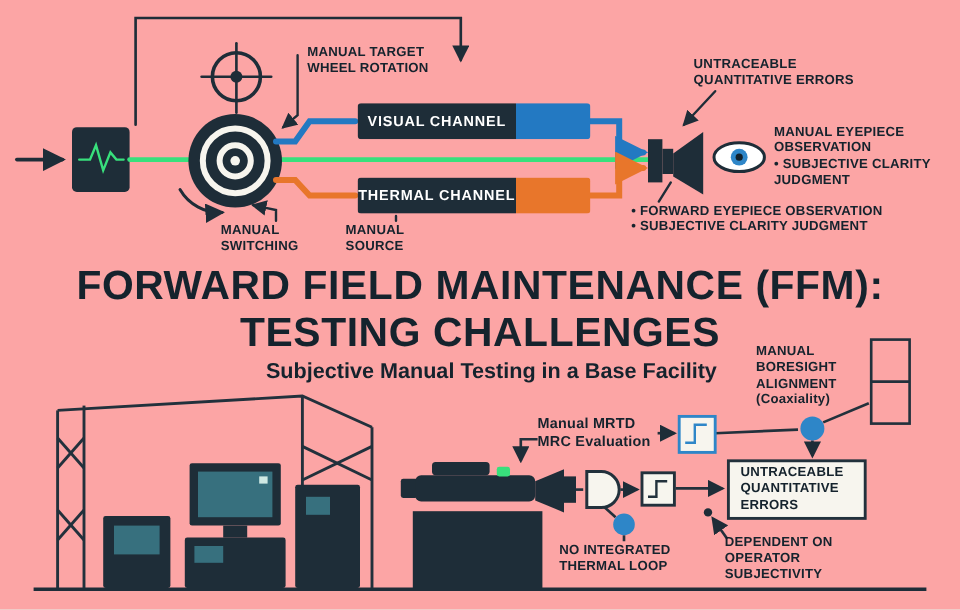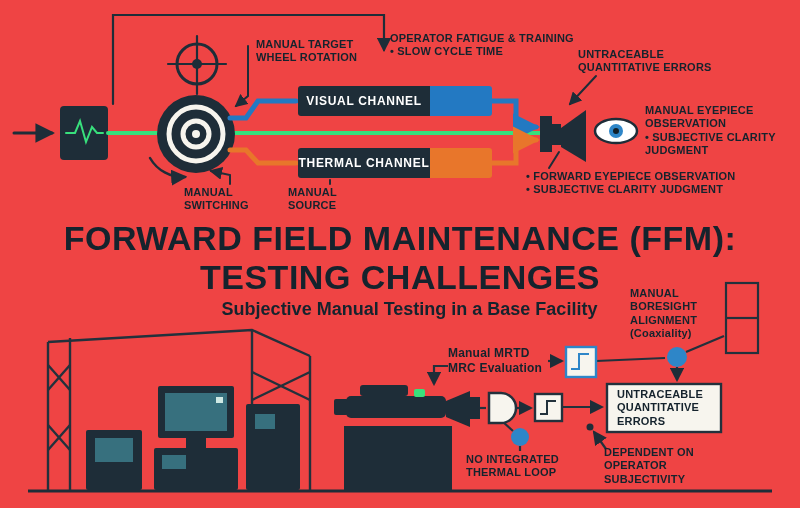--- a/index.html
+++ b/index.html
@@ -1,16 +1,16 @@
 <!DOCTYPE html>
 <html><head>
 <meta charset="utf-8">
 <style>
   html,body{margin:0;padding:0;background:#e9e7e0;}
-  .stage{position:relative;width:800px;height:508px;background:#ef4444;overflow:hidden;
+  .stage{position:relative;width:800px;height:508px;background:#fca5a5;overflow:hidden;
          font-family:"Liberation Sans",sans-serif;color:#15232d;}
   .layer{position:absolute;left:0;top:0;z-index:1;}
   .lbl{position:absolute;z-index:2;font-weight:700;font-size:11px;line-height:1.22;
        letter-spacing:.2px;white-space:pre-line;color:#15232d;}
   .center{text-align:left;}
   .chan{position:absolute;z-index:2;display:flex;height:30px;border-radius:3px;overflow:hidden;}
   .chan .name{width:132px;background:#1e2d38;color:#ffffff;display:flex;align-items:center;
        justify-content:center;font-weight:700;font-size:12px;letter-spacing:.7px;}
   .chan .fill{width:62px;}
   .title{position:absolute;z-index:2;left:0;right:0;top:219px;text-align:center;font-weight:700;
@@ -162,22 +162,20 @@
 
       <g stroke="#22313c" stroke-width="2.2" fill="none">
         <rect x="726" y="283" width="32" height="70"></rect>
         <line x1="726" y1="318" x2="758" y2="318"></line>
       </g>
     </g>
   </svg>
 
   <div class="lbl" style="left:256px;top:38px;">MANUAL TARGET
 WHEEL ROTATION</div>
-  <div class="lbl" style="left:390px;top:32px;">OPERATOR FATIGUE &amp; TRAINING
-• SLOW CYCLE TIME</div>
   <div class="lbl" style="left:578px;top:48px;">UNTRACEABLE
 QUANTITATIVE ERRORS</div>
   <div class="lbl" style="left:645px;top:104px;">MANUAL EYEPIECE
 OBSERVATION
 • SUBJECTIVE CLARITY
 JUDGMENT</div>
   <div class="lbl" style="left:526px;top:170px;">• FORWARD EYEPIECE OBSERVATION
 • SUBJECTIVE CLARITY JUDGMENT</div>
   <div class="lbl center" style="left:184px;top:186px;width:100px;">MANUAL
 SWITCHING</div>

